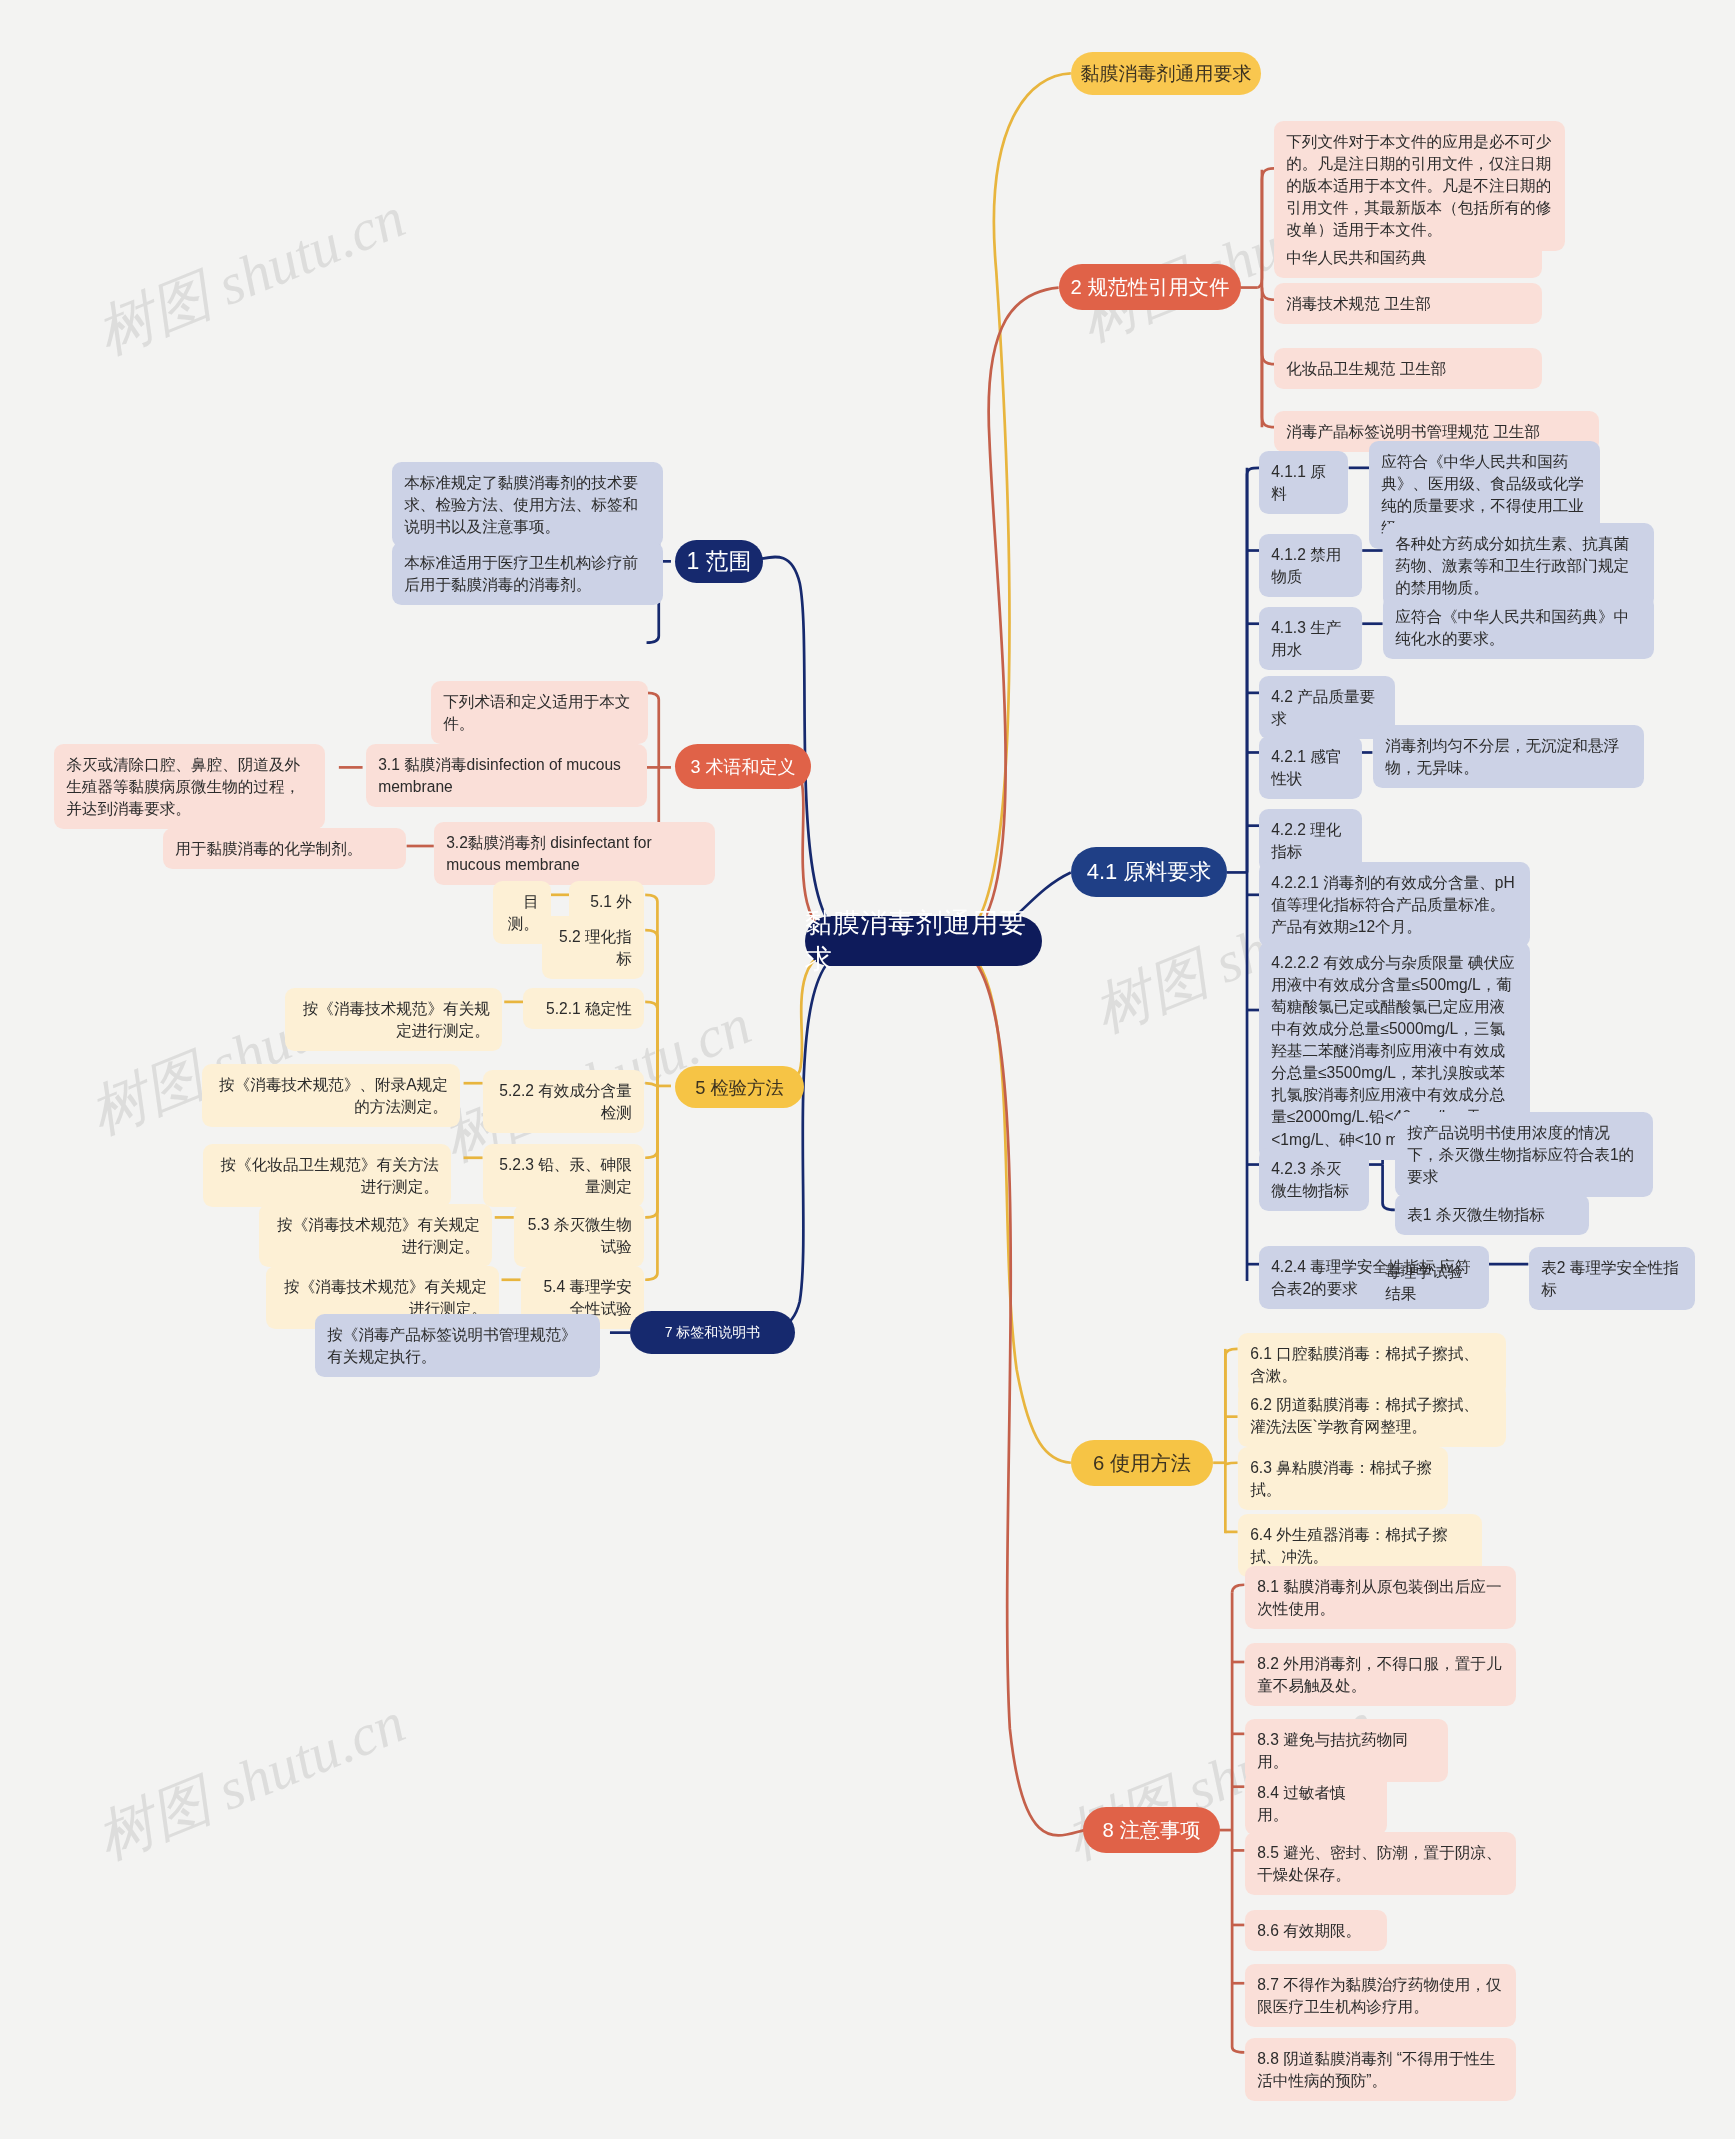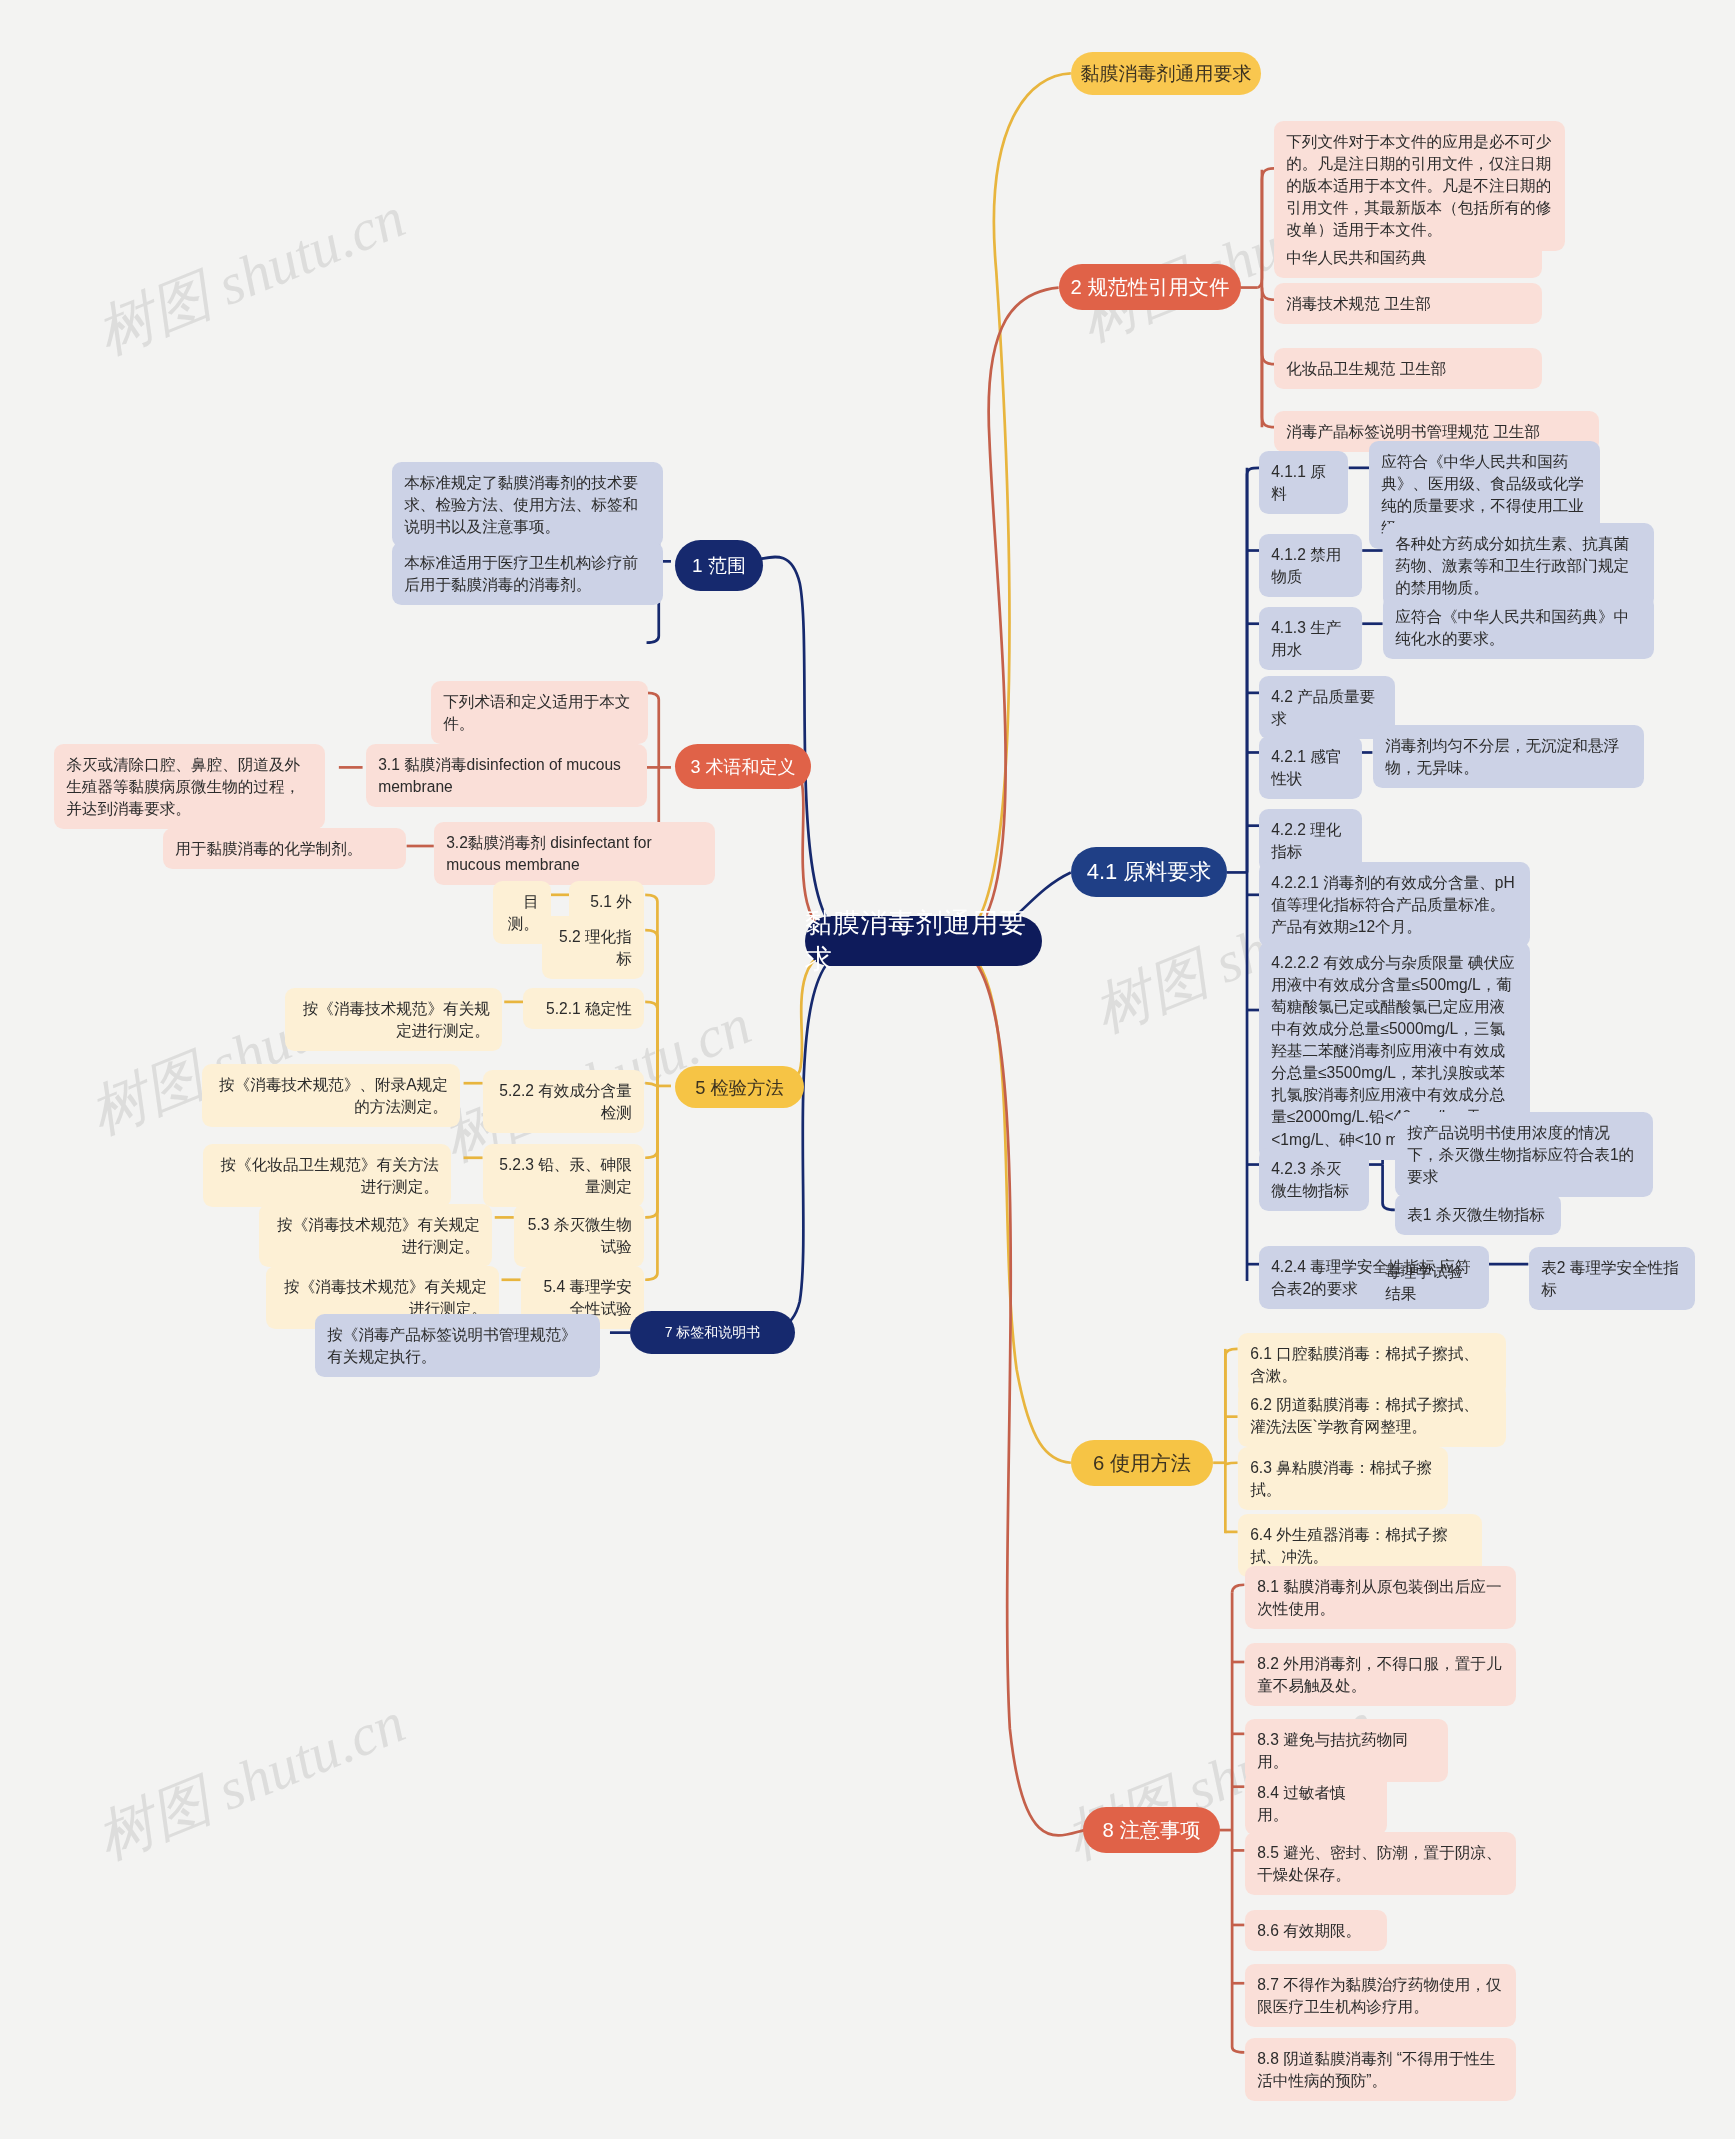--- a/index.html
+++ b/index.html
@@ -168,21 +168,21 @@
   <div class="node leaf blue-leaf" style="left:1373px;top:725px;width:271px;">消毒剂均匀不分层，无沉淀和悬浮物，无异味。</div>
 
   <div class="node leaf blue-leaf" style="left:1259px;top:809px;width:103px;">4.2.2 理化指标</div>
 
   <div class="node leaf blue-leaf" style="left:1259px;top:862px;width:271px;">4.2.2.1 消毒剂的有效成分含量、pH值等理化指标符合产品质量标准。产品有效期≥12个月。</div>
 
   <div class="node leaf blue-leaf" style="left:1259px;top:942px;width:271px;">4.2.2.2 有效成分与杂质限量 碘伏应用液中有效成分含量≤500mg/L，葡萄糖酸氯已定或醋酸氯已定应用液中有效成分总量≤5000mg/L，三氯羟基二苯醚消毒剂应用液中有效成分总量≤3500mg/L，苯扎溴胺或苯扎氯胺消毒剂应用液中有效成分总量≤2000mg/L.铅&lt;40 mg/L、汞&lt;1mg/L、砷&lt;10 mg/L.</div>
 
   <div class="node leaf blue-leaf" style="left:1259px;top:1148px;width:110px;">4.2.3 杀灭微生物指标</div>
   <div class="node leaf blue-leaf" style="left:1395px;top:1112px;width:258px;">按产品说明书使用浓度的情况下，杀灭微生物指标应符合表1的要求</div>
-  <div class="node leaf blue-leaf" style="left:1395px;top:1194px;width:166px;">表1 杀灭微生物指标</div>
+  <div class="node leaf blue-leaf" style="left:1395px;top:1194px;width:194px;">表1 杀灭微生物指标</div>
 
   <div class="node leaf blue-leaf" style="left:1259px;top:1246px;width:230px;">4.2.4 毒理学安全性指标    应符合表2的要求</div>
   <div class="node leaf blue-leaf" style="left:1373px;top:1251px;width:115px;background:transparent;">毒理学试验结果</div>
   <div class="node leaf blue-leaf" style="left:1529px;top:1247px;width:166px;">表2 毒理学安全性指标</div>
 
   <div class="node lvl1 l1-yellowdeep" style="left:1071px;top:1440px;width:142px;height:46px;">6 使用方法</div>
   <div class="node leaf cream-leaf" style="left:1238px;top:1333px;width:268px;">6.1 口腔黏膜消毒：棉拭子擦拭、含漱。</div>
   <div class="node leaf cream-leaf" style="left:1238px;top:1384px;width:268px;">6.2 阴道黏膜消毒：棉拭子擦拭、灌洗法医`学教育网整理。</div>
   <div class="node leaf cream-leaf" style="left:1238px;top:1447px;width:210px;">6.3 鼻粘膜消毒：棉拭子擦拭。</div>
   <div class="node leaf cream-leaf" style="left:1238px;top:1514px;width:244px;">6.4 外生殖器消毒：棉拭子擦拭、冲洗。</div>
@@ -190,21 +190,21 @@
   <div class="node lvl1 l1-red" style="left:1083px;top:1807px;width:137px;height:46px;">8 注意事项</div>
   <div class="node leaf pink-leaf" style="left:1245px;top:1566px;width:271px;">8.1 黏膜消毒剂从原包装倒出后应一次性使用。</div>
   <div class="node leaf pink-leaf" style="left:1245px;top:1643px;width:271px;">8.2 外用消毒剂，不得口服，置于儿童不易触及处。</div>
   <div class="node leaf pink-leaf" style="left:1245px;top:1719px;width:203px;">8.3 避免与拮抗药物同用。</div>
   <div class="node leaf pink-leaf" style="left:1245px;top:1772px;width:142px;">8.4 过敏者慎用。</div>
   <div class="node leaf pink-leaf" style="left:1245px;top:1832px;width:271px;">8.5 避光、密封、防潮，置于阴凉、干燥处保存。</div>
   <div class="node leaf pink-leaf" style="left:1245px;top:1910px;width:142px;">8.6 有效期限。</div>
   <div class="node leaf pink-leaf" style="left:1245px;top:1964px;width:271px;">8.7 不得作为黏膜治疗药物使用，仅限医疗卫生机构诊疗用。</div>
   <div class="node leaf pink-leaf" style="left:1245px;top:2038px;width:271px;">8.8 阴道黏膜消毒剂 “不得用于性生活中性病的预防”。</div>
 
-  <div class="node lvl1 l1-darknavy" style="left:675px;top:540px;width:88px;height:51px;font-size:19px;">1 范围</div>
+  <div class="node lvl1 l1-darknavy" style="left:675px;top:540px;width:88px;height:43px;font-size:23px;">1 范围</div>
   <div class="node leaf blue-leaf" style="left:392px;top:462px;width:271px;">本标准规定了黏膜消毒剂的技术要求、检验方法、使用方法、标签和说明书以及注意事项。</div>
   <div class="node leaf blue-leaf" style="left:392px;top:542px;width:271px;">本标准适用于医疗卫生机构诊疗前后用于黏膜消毒的消毒剂。</div>
 
   <div class="node lvl1 l1-red" style="left:675px;top:744px;width:136px;height:45px;font-size:18px;">3 术语和定义</div>
   <div class="node leaf pink-leaf" style="left:431px;top:681px;width:217px;">下列术语和定义适用于本文件。</div>
   <div class="node leaf pink-leaf" style="left:366px;top:744px;width:281px;">3.1 黏膜消毒disinfection of mucous membrane</div>
   <div class="node leaf pink-leaf" style="left:54px;top:744px;width:271px;">杀灭或清除口腔、鼻腔、阴道及外生殖器等黏膜病原微生物的过程，并达到消毒要求。</div>
   <div class="node leaf pink-leaf" style="left:434px;top:822px;width:281px;">3.2黏膜消毒剂 disinfectant for mucous membrane</div>
   <div class="node leaf pink-leaf" style="left:163px;top:828px;width:243px;">用于黏膜消毒的化学制剂。</div>
 

